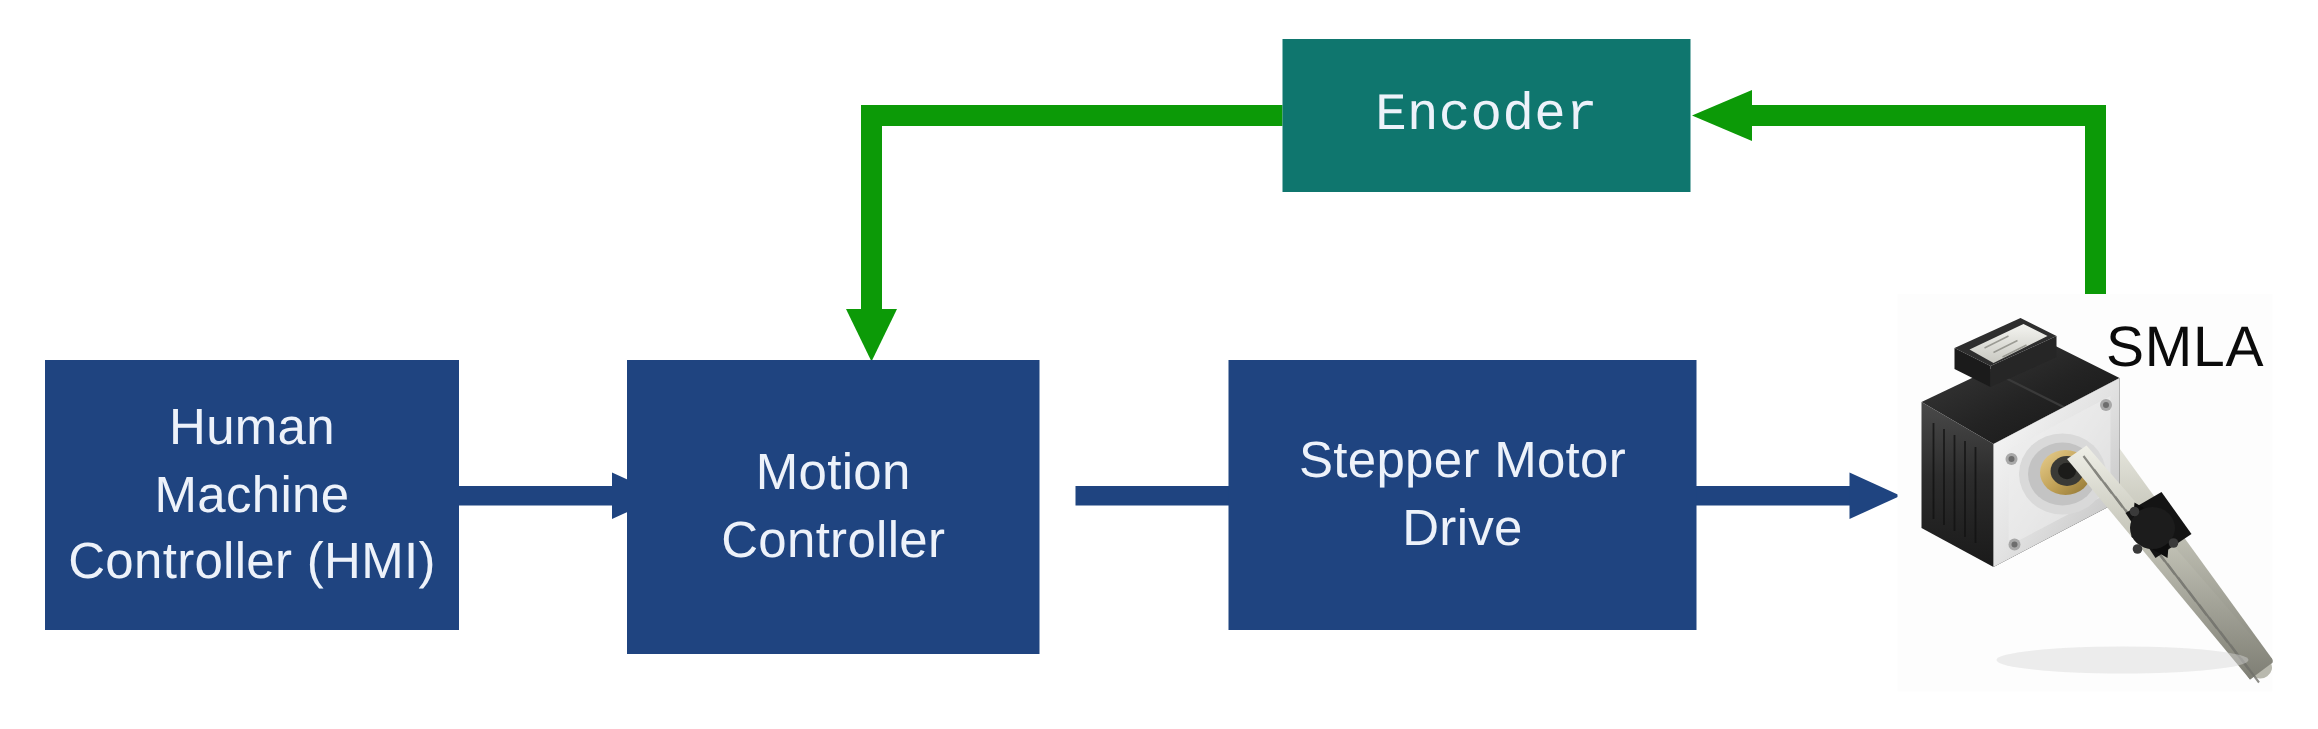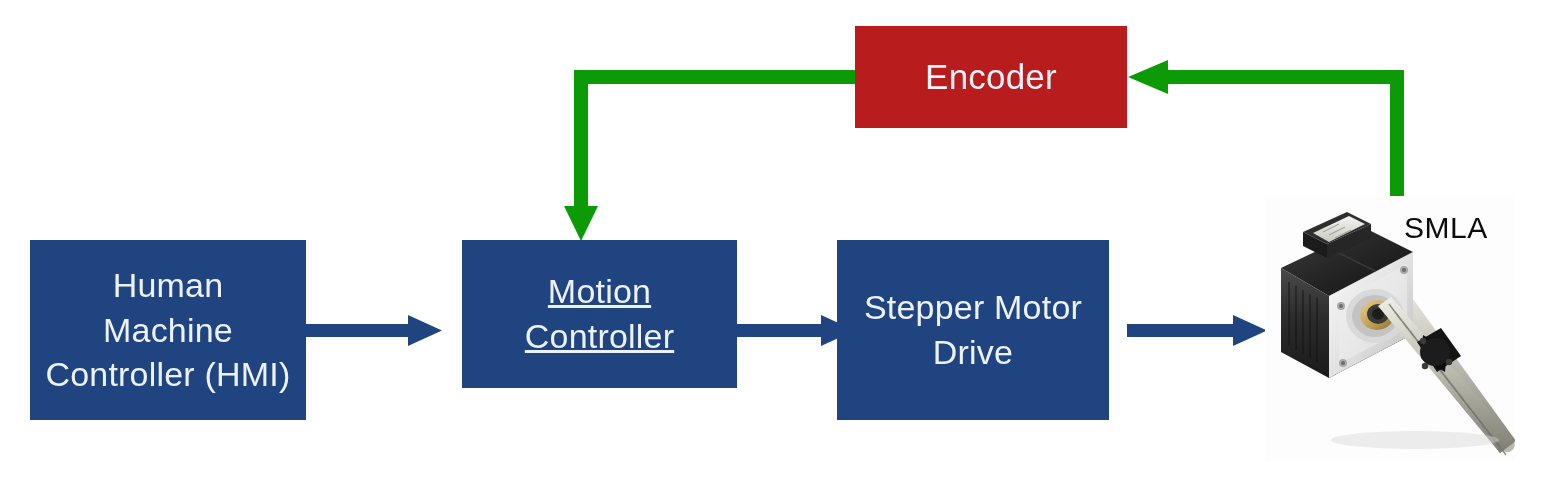--- a/index.html
+++ b/index.html
@@ -25,50 +25,50 @@
     text-align: center;
     color: #edf2fa;
     font-size: 34px;
     line-height: 1.32;
     letter-spacing: 0.2px;
     box-sizing: border-box;
     padding: 2px 6px;
     z-index: 4;
   }
   .block.blue  { background: #1f4480; }
-  .block.green { background: #b91c1c; }
+  .block.green { background: #0f766e; font-family: Liberation Mono, monospace; }
 
   .block-label { display: block; white-space: pre-line; }
 
   
   #block-hmi { left: 30px; top: 240px; width: 276px; height: 180px; }
   
-  #block-motion-controller { left: 462px; top: 240px; width: 275px; height: 148px; text-decoration: underline; }
-  
-  #block-stepper-drive { left: 837px; top: 240px; width: 272px; height: 180px; }
+  #block-motion-controller { left: 418px; top: 240px; width: 275px; height: 196px; }
+  
+  #block-stepper-drive { left: 819px; top: 240px; width: 312px; height: 180px; }
   
   #block-encoder { left: 855px; top: 26px; width: 272px; height: 102px; font-size: 35px; }
 
   
   .conn-svg {
     position: absolute;
     left: 0; top: 0;
     width: 1545px;
     height: 486px;
     z-index: 3;
     pointer-events: none;
     overflow: visible;
   }
 
   
   #smla-label {
     position: absolute;
     left: 1404px;
     top: 211px;
-    font-size: 30px;
+    font-size: 38px;
     color: #0b0b0b;
     letter-spacing: 0.5px;
     z-index: 6;
     white-space: nowrap;
   }
 
   
   #motor-photo {
     position: absolute;
     left: 1265px;

